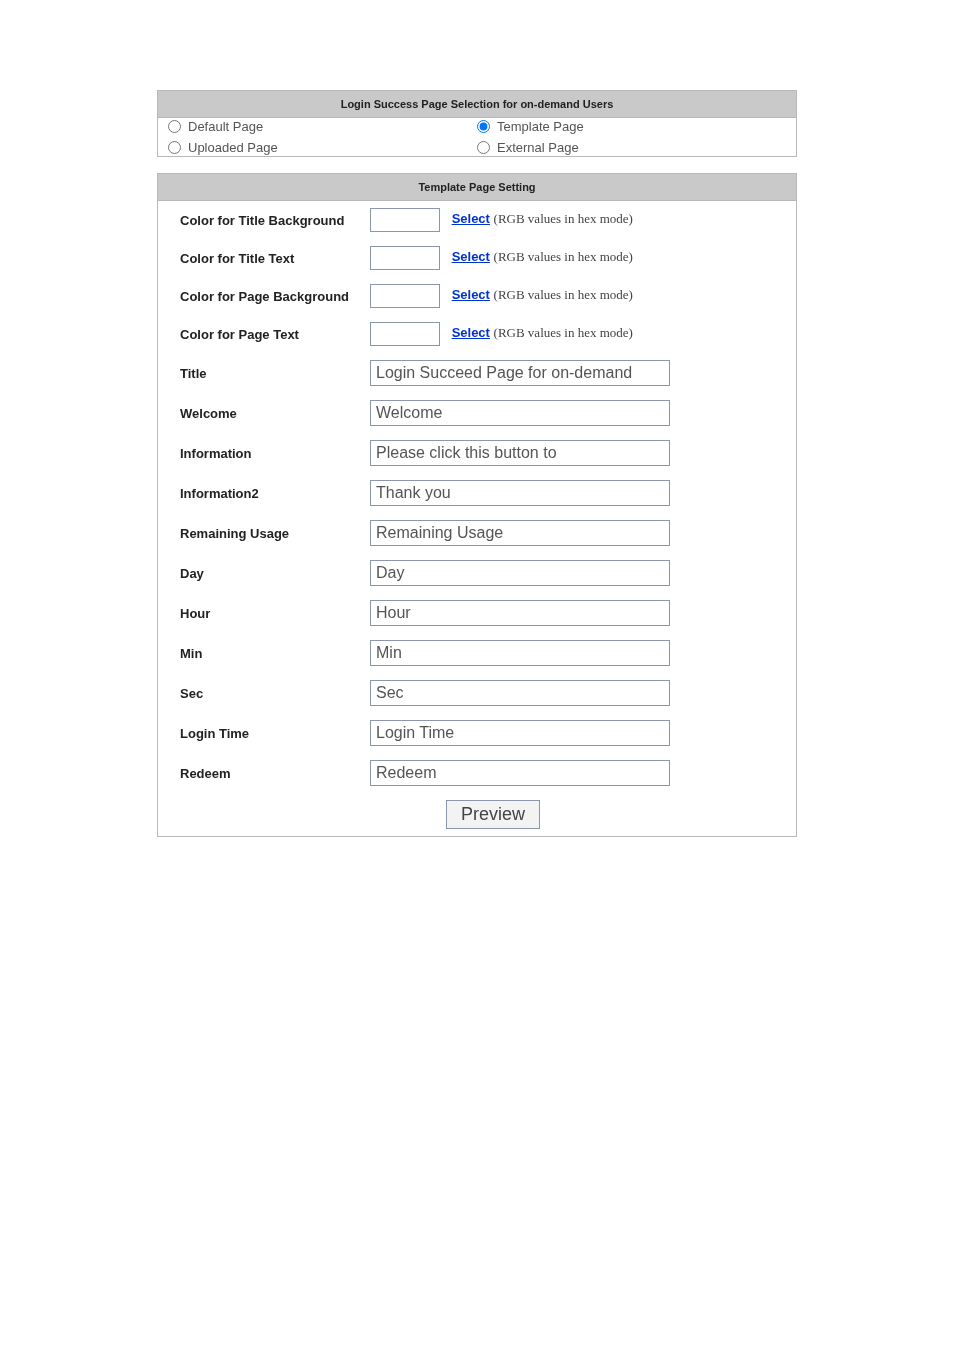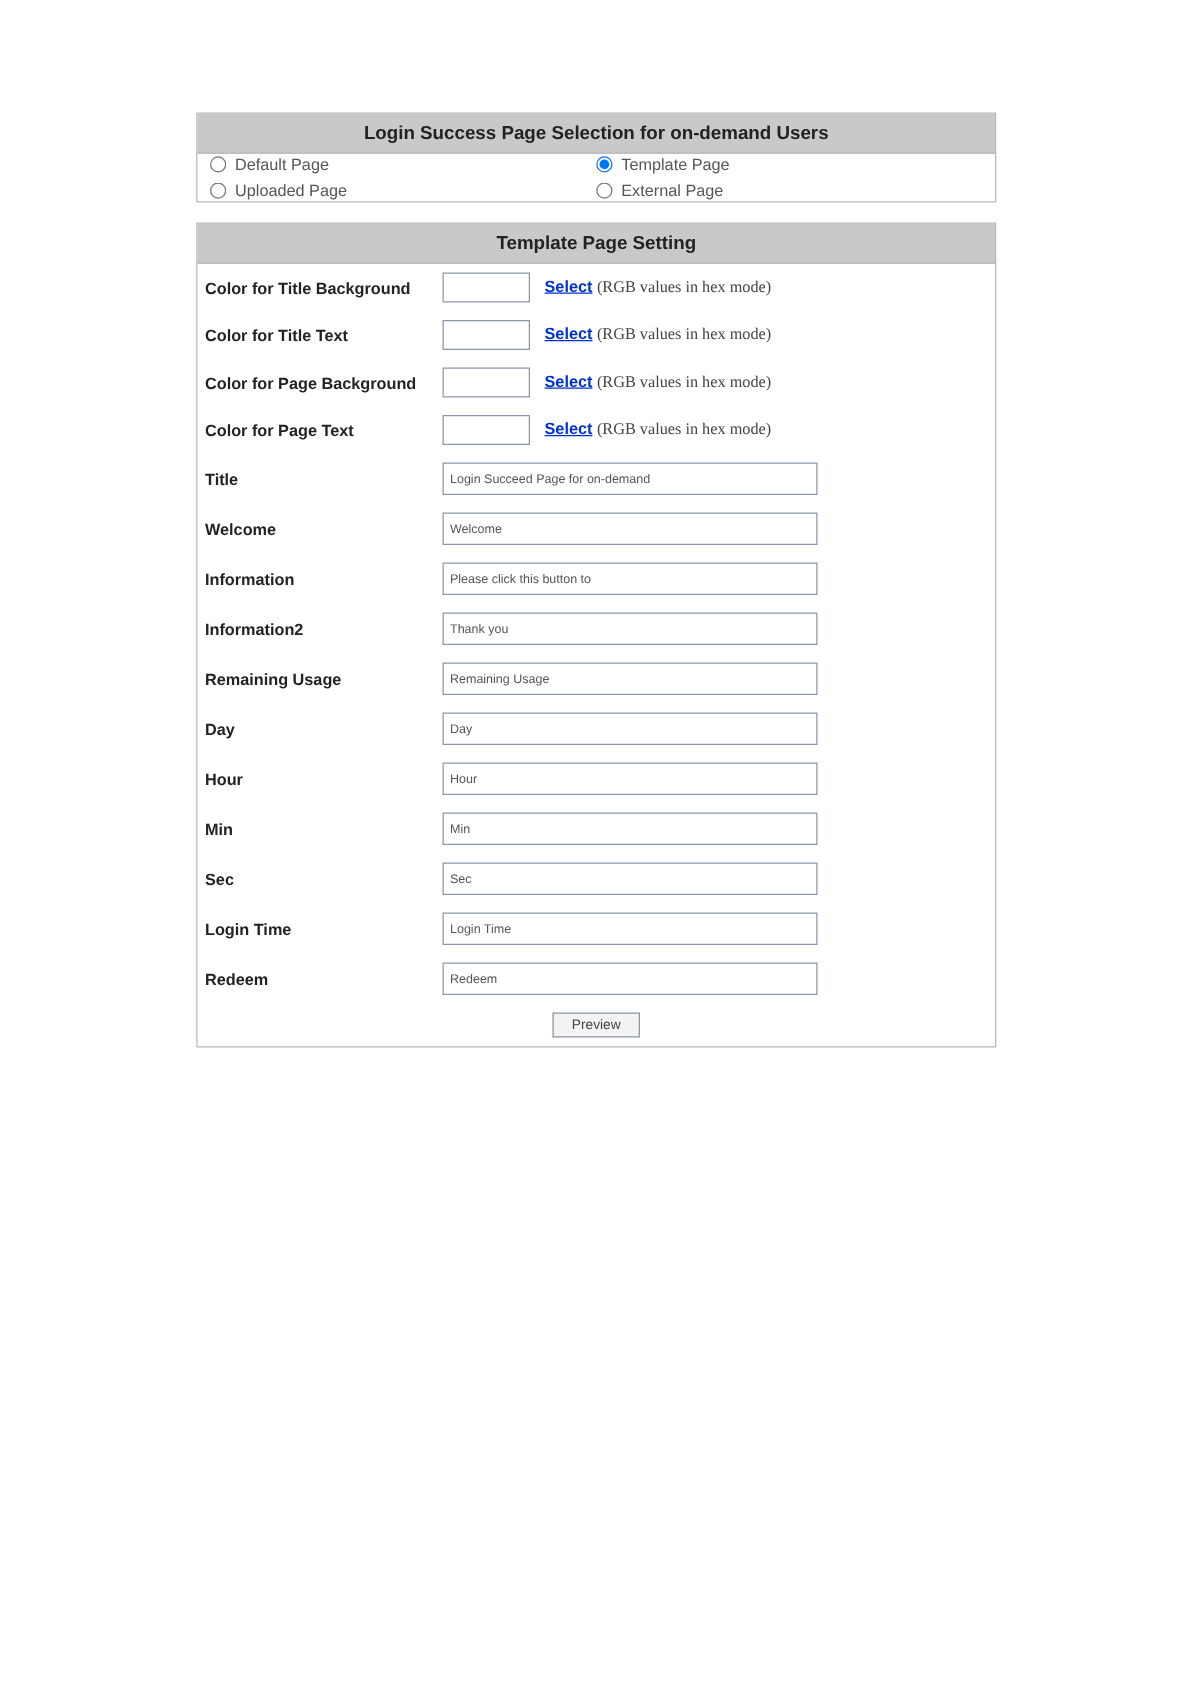--- a/index.html
+++ b/index.html
@@ -17,21 +17,21 @@
     }
     .panel {
       border: 1px solid #b8b8b8;
       margin-bottom: 16px;
     }
     .panel-header {
       background: #c9c9c9;
       padding: 7px 0;
       text-align: center;
       font-weight: bold;
-      font-size: 15px;
+      font-size: 11px;
       color: #222;
       border-bottom: 1px solid #b8b8b8;
     }
     .panel-body {
       padding: 0 10px;
     }
     .radio-grid {
       display: grid;
       grid-template-columns: 1fr 1fr;
       row-gap: 4px;
@@ -42,20 +42,21 @@
       gap: 4px;
       color: #555;
     }
     .radio-row input[type=radio] {
       margin: 2px 3px 2px 0;
     }
 
     .settings-table {
       border-collapse: collapse;
       width: 100%;
+      margin-left: 16px;
     }
     .settings-table td {
       padding: 7px 6px;
       vertical-align: middle;
     }
     .label-cell {
       font-weight: bold;
       color: #222;
       width: 190px;
     }
@@ -76,33 +77,33 @@
     }
     .hint {
       color: #444;
       font-family: Liberation Serif, serif;
     }
     .text-input {
       width: 300px;
       height: 26px;
       border: 1px solid #8b96ab;
       padding: 2px 5px;
-      font-size: 10px;
+      font-size: 16px;
       color: #555;
       background: #fff;
     }
     .preview-row {
       text-align: center;
       padding: 8px 0 10px 0;
     }
     .preview-btn {
       border: 1px solid #8b96ab;
       background: #f3f3f3;
       padding: 3px 14px;
-      font-size: 11px;
+      font-size: 18px;
       color: #444;
       cursor: pointer;
     }
   </style>
 </head>
 <body>
 
 <div class="container">
 
   <div class="panel">

